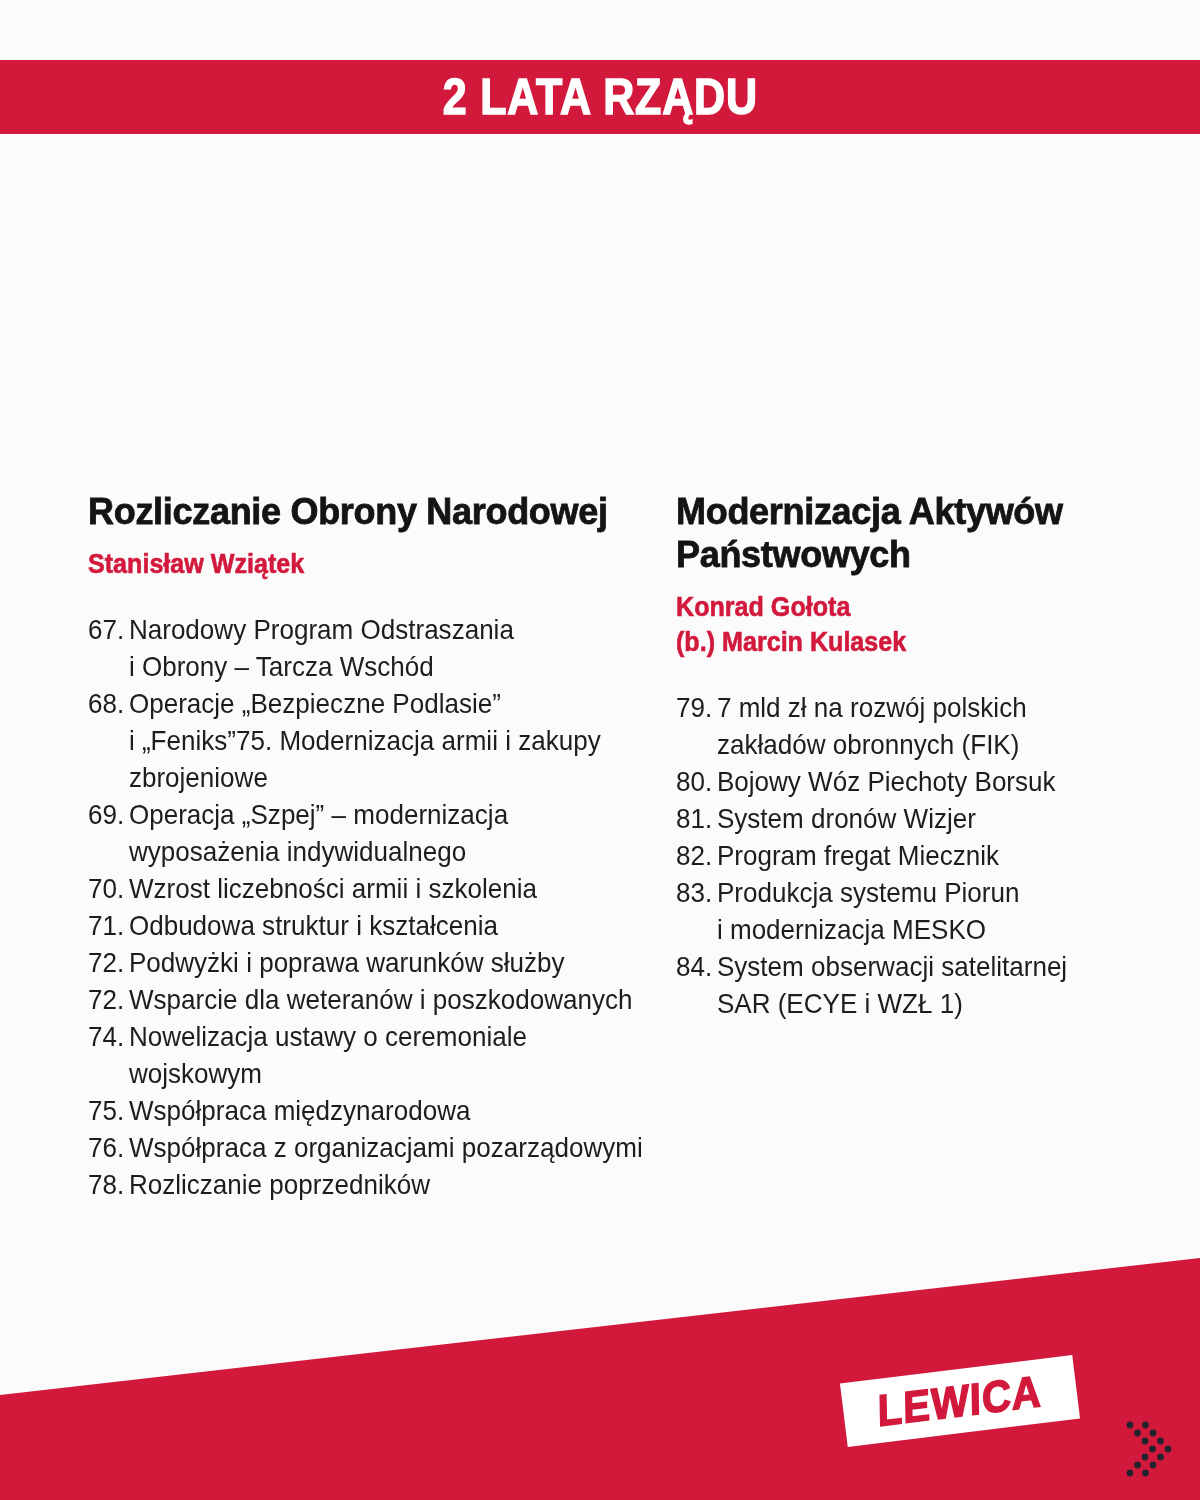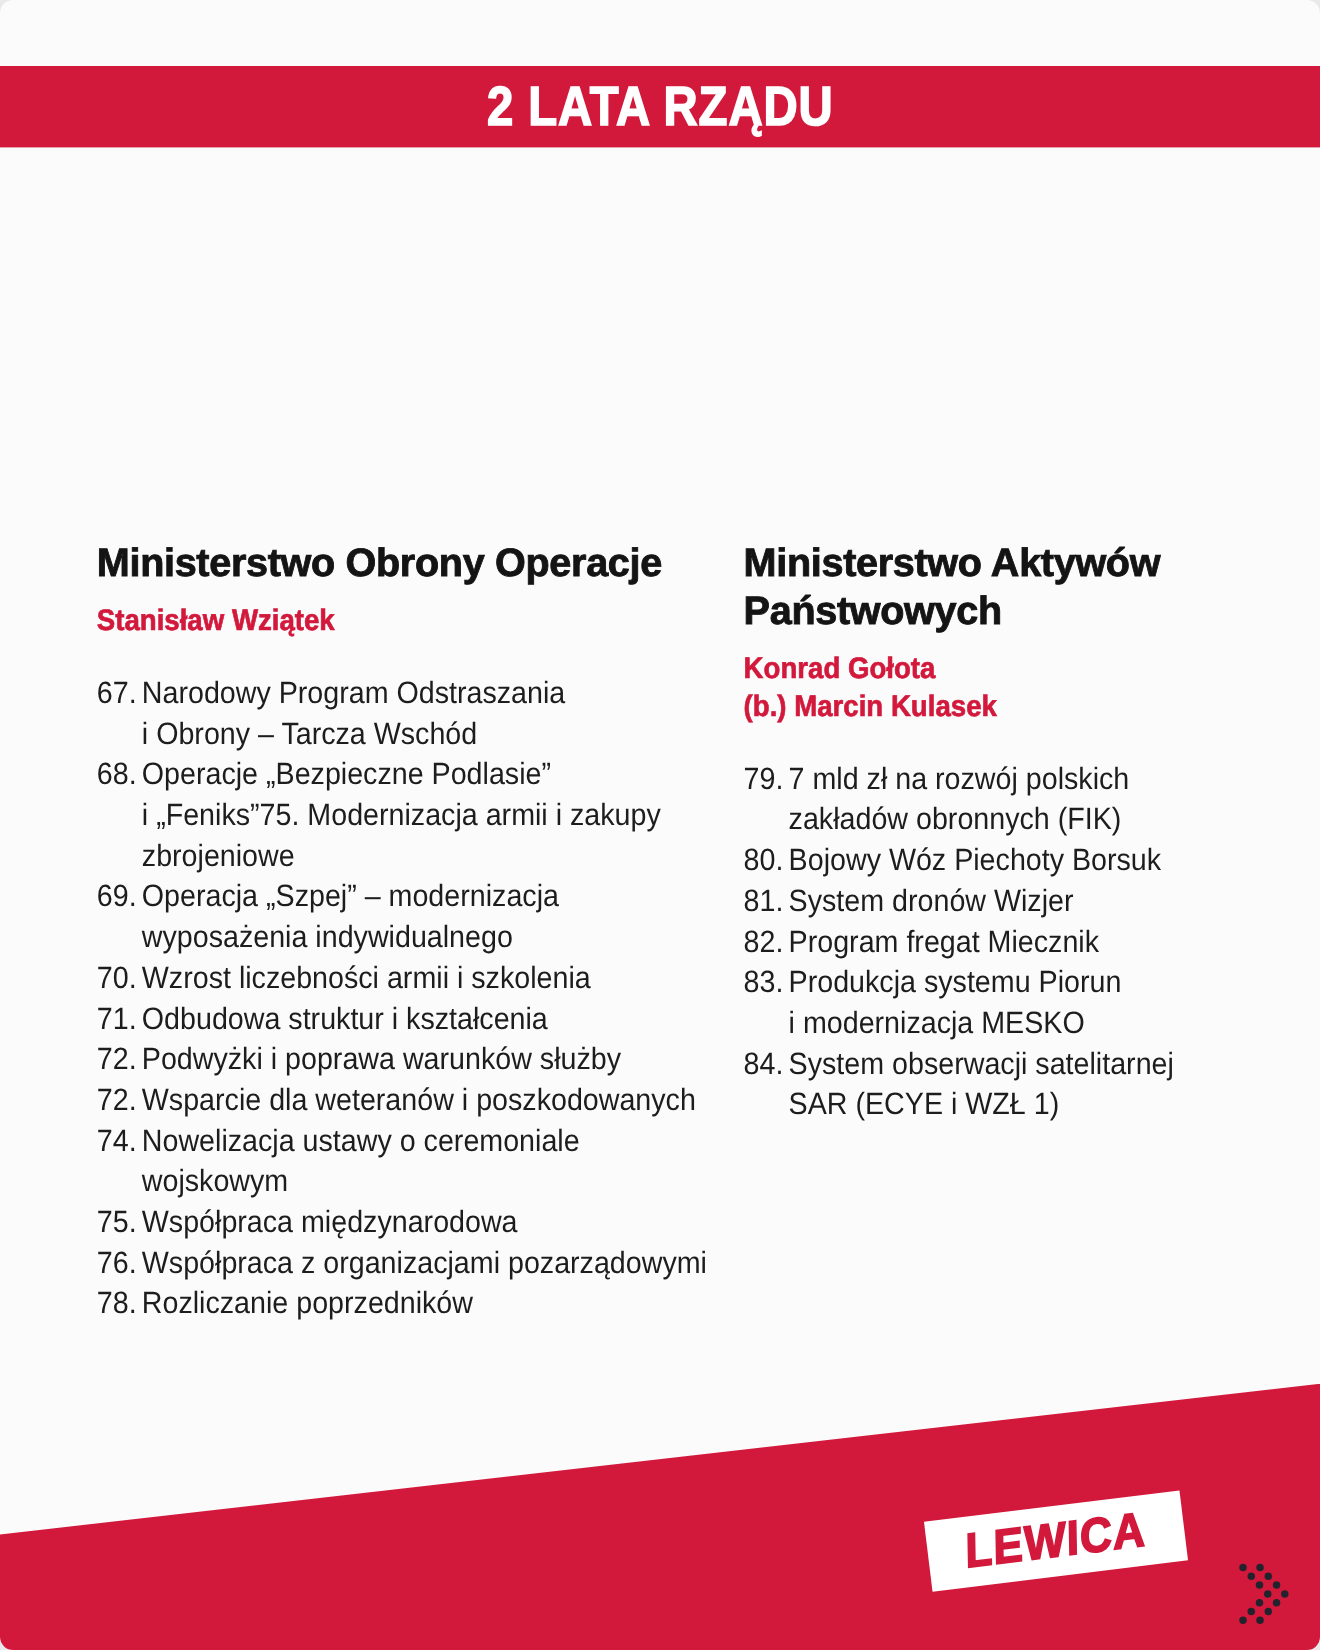--- a/index.html
+++ b/index.html
@@ -10,21 +10,20 @@
   }
   *{margin:0;padding:0;box-sizing:border-box;}
   html,body{background:#e9e9ec;}
   .page{
     position:relative;
     width:1200px;height:1500px;
     background:var(--bg);
     overflow:hidden;
     font-family:"Liberation Sans", sans-serif;
     margin:0 auto;
-    border-radius:12px;
   }
 
   
   .banner{
     position:absolute;left:0;top:60px;width:1200px;height:74px;
     background:var(--red);
     display:flex;align-items:center;justify-content:center;
   }
   .banner-text{
     color:#ffffff;
@@ -108,21 +107,21 @@
 <body>
 
 <div class="page">
 
   <div class="banner">
     <div class="banner-text">2 LATA RZĄDU</div>
   </div>
 
 
   <div class="col col-left">
-    <div class="ministry">Ministerstwo Obrony Operacje</div>
+    <div class="ministry">Rozliczanie Obrony Narodowej</div>
     <div class="ministers">Stanisław Wziątek</div>
     <div class="list">
       <div class="item">
           <span class="item-num">67.</span>
           <span class="item-text">Narodowy Program Odstraszania
 i Obrony – Tarcza Wschód</span>
         </div>
       <div class="item">
           <span class="item-num">68.</span>
           <span class="item-text">Operacje „Bezpieczne Podlasie”
@@ -164,21 +163,21 @@
           <span class="item-text">Współpraca z organizacjami pozarządowymi</span>
         </div>
       <div class="item">
           <span class="item-num">78.</span>
           <span class="item-text">Rozliczanie poprzedników</span>
         </div>
     </div>
   </div>
 
   <div class="col col-right">
-    <div class="ministry">Ministerstwo Aktywów Państwowych</div>
+    <div class="ministry">Modernizacja Aktywów Państwowych</div>
     <div class="ministers">Konrad Gołota
 (b.) Marcin Kulasek</div>
     <div class="list">
       <div class="item">
           <span class="item-num">79.</span>
           <span class="item-text">7 mld zł na rozwój polskich
 zakładów obronnych (FIK)</span>
         </div>
       <div class="item">
           <span class="item-num">80.</span>

